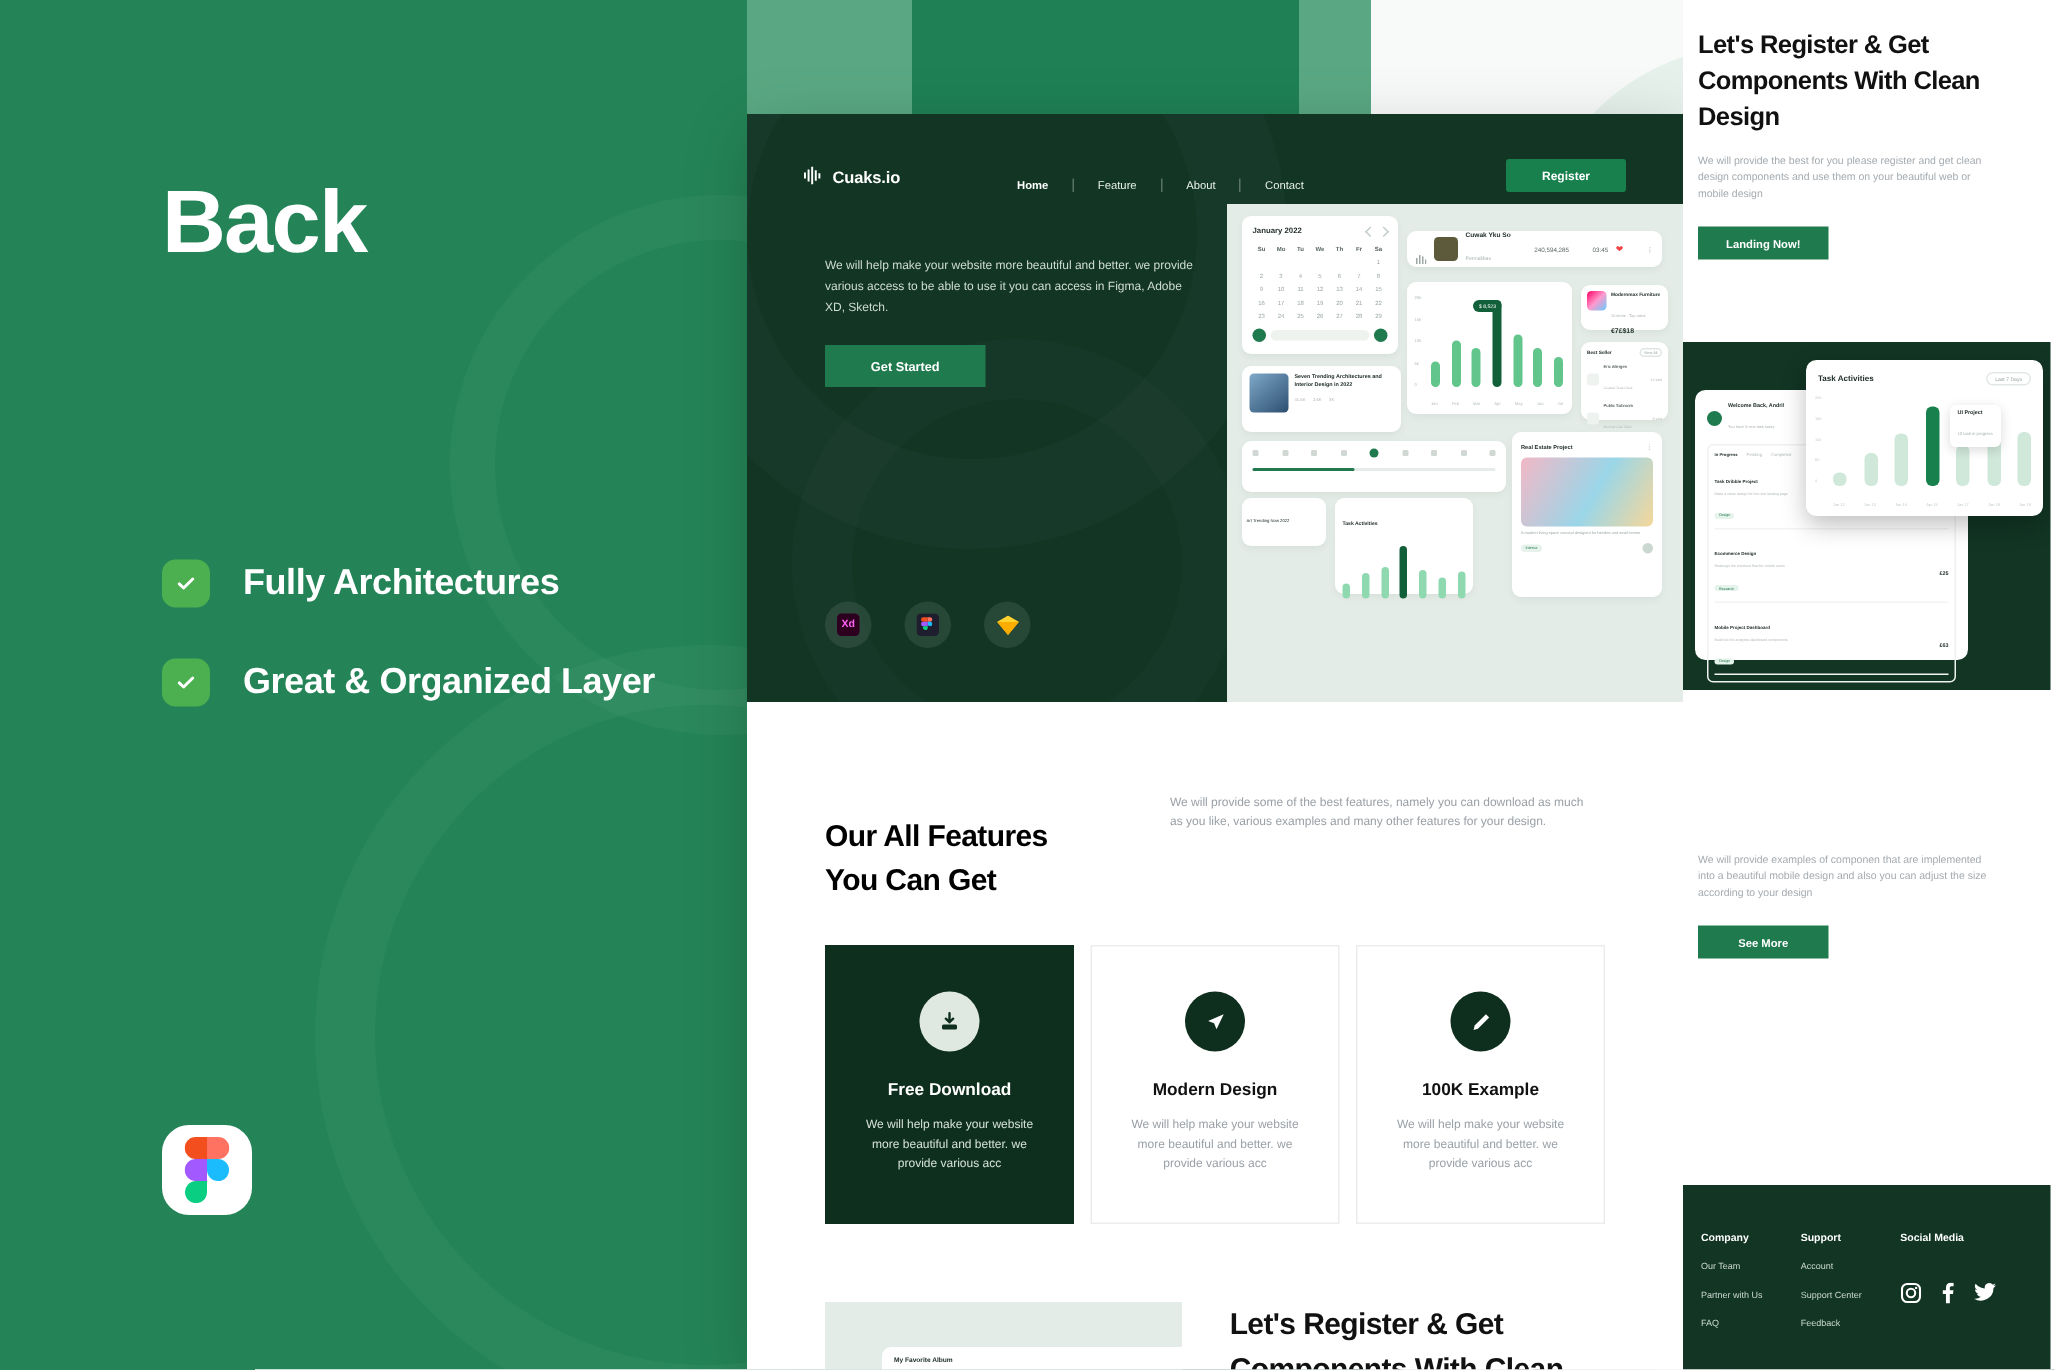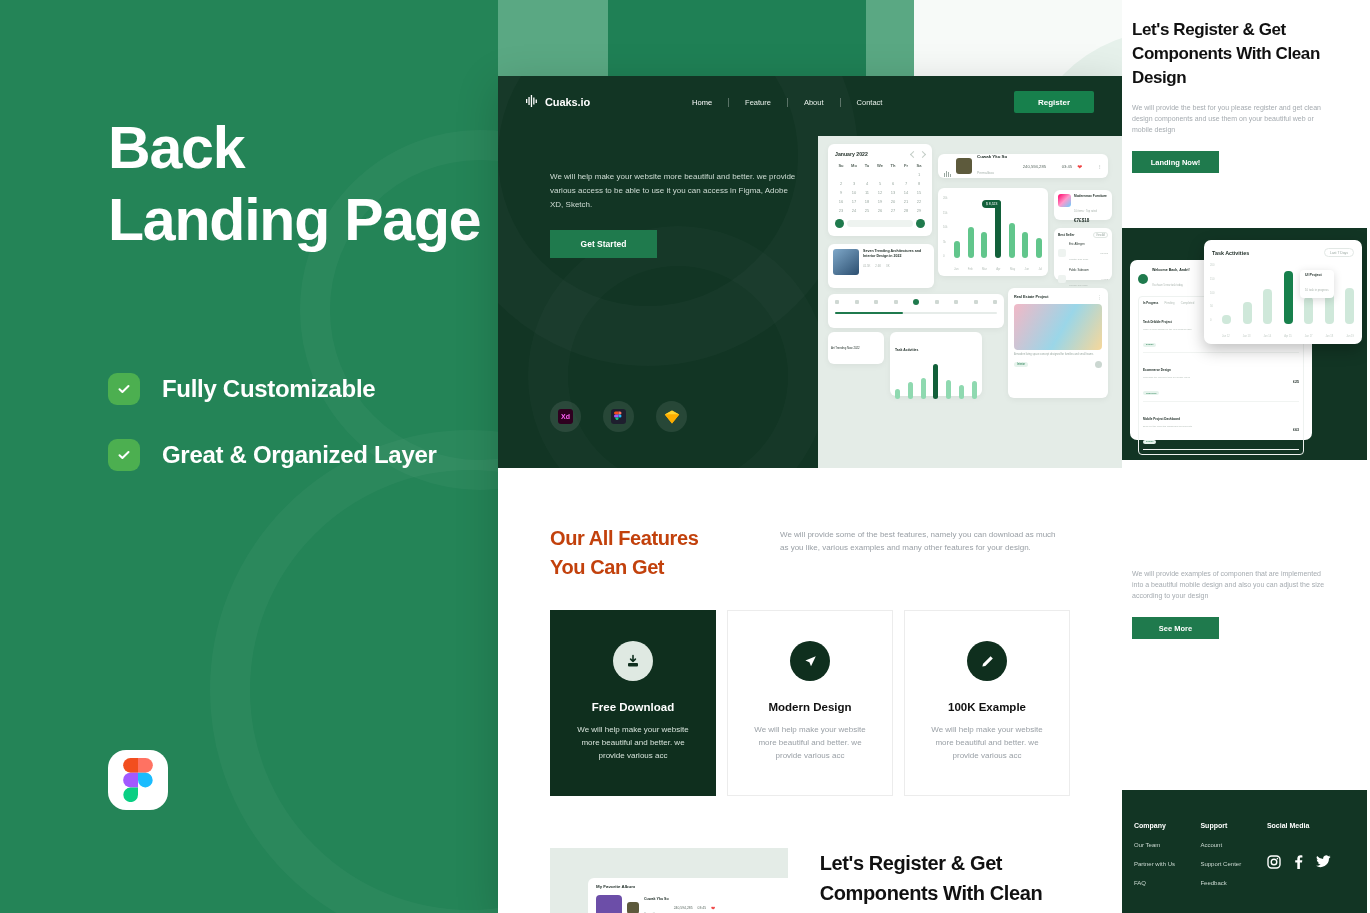--- a/index.html
+++ b/index.html
@@ -70,32 +70,32 @@
   .hero { position: relative; height: 392px; background: #123524; overflow: hidden; }
   .hero-swirl {
     position: absolute; width: 420px; height: 420px; border-radius: 50%;
     border: 60px solid rgba(255,255,255,0.022); left: -60px; top: -130px;
   }
   .hero-swirl2 {
     position: absolute; width: 300px; height: 300px; border-radius: 50%;
     border: 40px solid rgba(255,255,255,0.02); left: 30px; top: 150px;
   }
   .nav {
-    position: relative; display: flex; align-items: center;
-    height: 52px; padding: 0 28px; gap: 24px;
+    position: relative; display: flex; align-items: flex-end;
+    height: 52px; padding: 0 38px;
   }
   .brand { display: flex; align-items: center; gap: 6px; }
   .brand .wave { display: block; }
   .brand-name { color: #fff; font-size: 11px; font-weight: 700; letter-spacing: -0.1px; }
   .navlinks { display: flex; align-items: center; gap: 0; margin-left: 62px; }
   .navlinks a {
     color: #e8f0ea; font-size: 7.5px; text-decoration: none; padding: 0 16px;
     white-space: nowrap;
   }
-  .navlinks a.active { color: #ffffff; font-weight: 400; }
+  .navlinks a.active { color: #ffffff; font-weight: 700; }
   .navsep { width: 1px; height: 9px; background: rgba(255,255,255,0.3); }
   .nav-cta {
     margin-left: auto; background: #17804c; color: #fff;
     font-size: 8px; font-weight: 700; border: none; border-radius: 2px;
     width: 80px; height: 22px; cursor: pointer;
   }
 
   .hero-body { position: relative; display: flex; padding: 28px 0 0 52px; }
   .hero-left { width: 262px; }
   .hero-h1 {
@@ -213,22 +213,22 @@
   .re-img { width:100%; height:46px; border-radius:4px; margin-top:4px;
             background: linear-gradient(120deg,#f2b8c6,#9ad6e8 55%,#f6d79a); }
   .re-p { font-size:2.6px; color:#9aa8a1; margin-top:3px; line-height:4px;}
   .re-f { display:flex; align-items:center; gap:2px; margin-top:4px;}
   .re-tag { font-size:2.6px; color:#1f7a4d; background:#e6f3ec; padding:1px 3px; border-radius:3px;}
   .re-av { width:7px;height:7px;border-radius:50%;background:#cbd7d1; margin-left:auto;}
 
   
   .features { padding: 56px 52px 0 52px; }
   .feat-head { display:flex; }
-  .feat-h2 { font-size: 20px; line-height: 29px; font-weight: 700; color: #c2410c; letter-spacing:-0.4px;
-             width: 230px; }
+  .feat-h2 { font-size: 20px; line-height: 29px; font-weight: 700; color: #000000; letter-spacing:-0.4px;
+             width: 230px; margin-top: 20px; }
   .feat-sub { font-size: 8px; line-height: 13px; color: #9aa0a6; width: 285px; margin-top: 4px; }
   .cards { display:flex; gap: 11px; margin-top: 28px; }
   .card { width: 167px; height: 186px; border: 1px solid #ececec;
           display:flex; flex-direction:column; align-items:center; padding-top: 30px; }
   .card.dark { background:#0f2f1e; border-color:#0f2f1e; }
   .card-ic { width: 40px; height: 40px; border-radius: 50%; background:#0f2f1e;
              display:flex; align-items:center; justify-content:center; }
   .card.dark .card-ic { background:#dfe9e2; }
   .card-t { font-size: 11.5px; font-weight: 700; color:#111; margin-top: 20px; }
   .card.dark .card-t { color:#fff; }
@@ -325,31 +325,30 @@
   <div class="band band-d"></div>
   <div class="band band-e"></div>
   <div class="ring ring1"></div>
   <div class="ring ring2"></div>
   <div class="ring ring3"></div>
   <div class="ring ring4"></div>
 
   <div id="promo">
     <div id="promo-title">
       <span>Back</span>
-      <span class="l2">Landing Page</span>
     </div>
 
     <div id="promo-features">
       <div class="feat">
         <span class="chk">
           <svg width="16" height="16" viewBox="0 0 16 16">
               <path d="M3.5 8.3 L6.4 11 L12.5 5" stroke="#fff" stroke-width="2" fill="none" stroke-linecap="round" stroke-linejoin="round"></path>
             </svg>
         </span>
-        <span class="ftxt">Fully Customizable</span>
+        <span class="ftxt">Fully Architectures</span>
       </div>
       <div class="feat">
         <span class="chk">
           <svg width="16" height="16" viewBox="0 0 16 16">
               <path d="M3.5 8.3 L6.4 11 L12.5 5" stroke="#fff" stroke-width="2" fill="none" stroke-linecap="round" stroke-linejoin="round"></path>
             </svg>
         </span>
         <span class="ftxt">Great &amp; Organized Layer</span>
       </div>
     </div>

